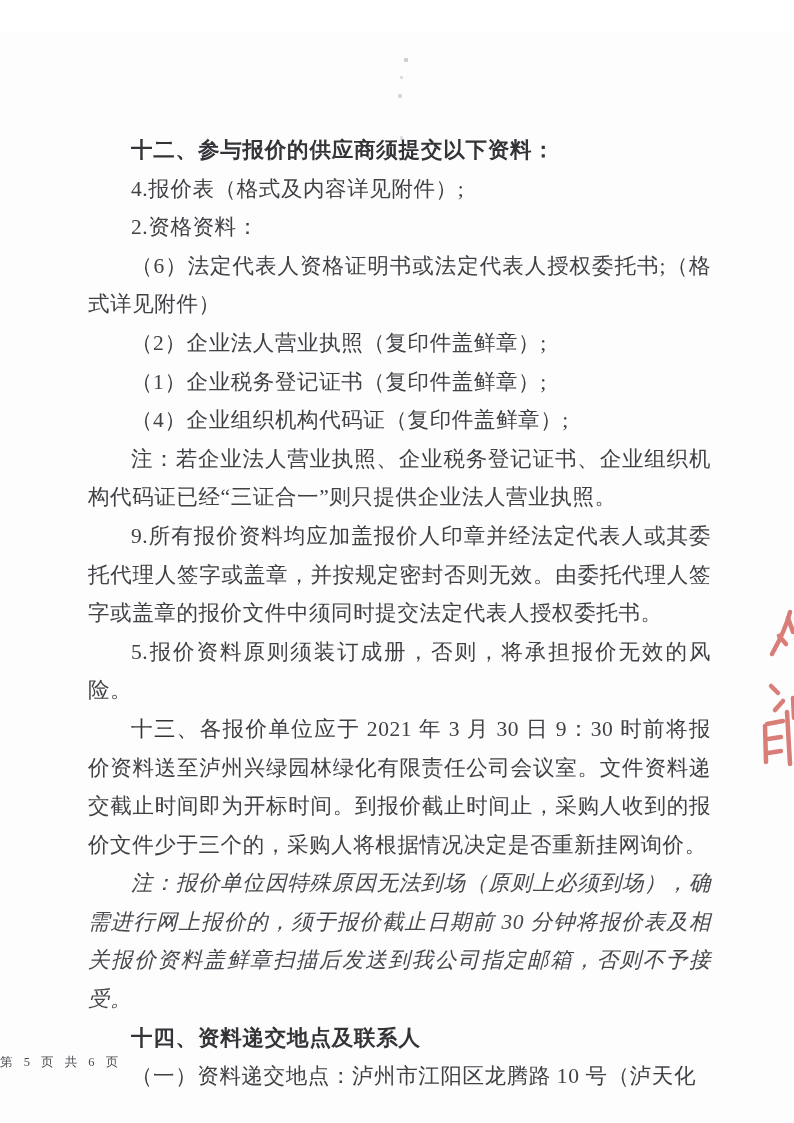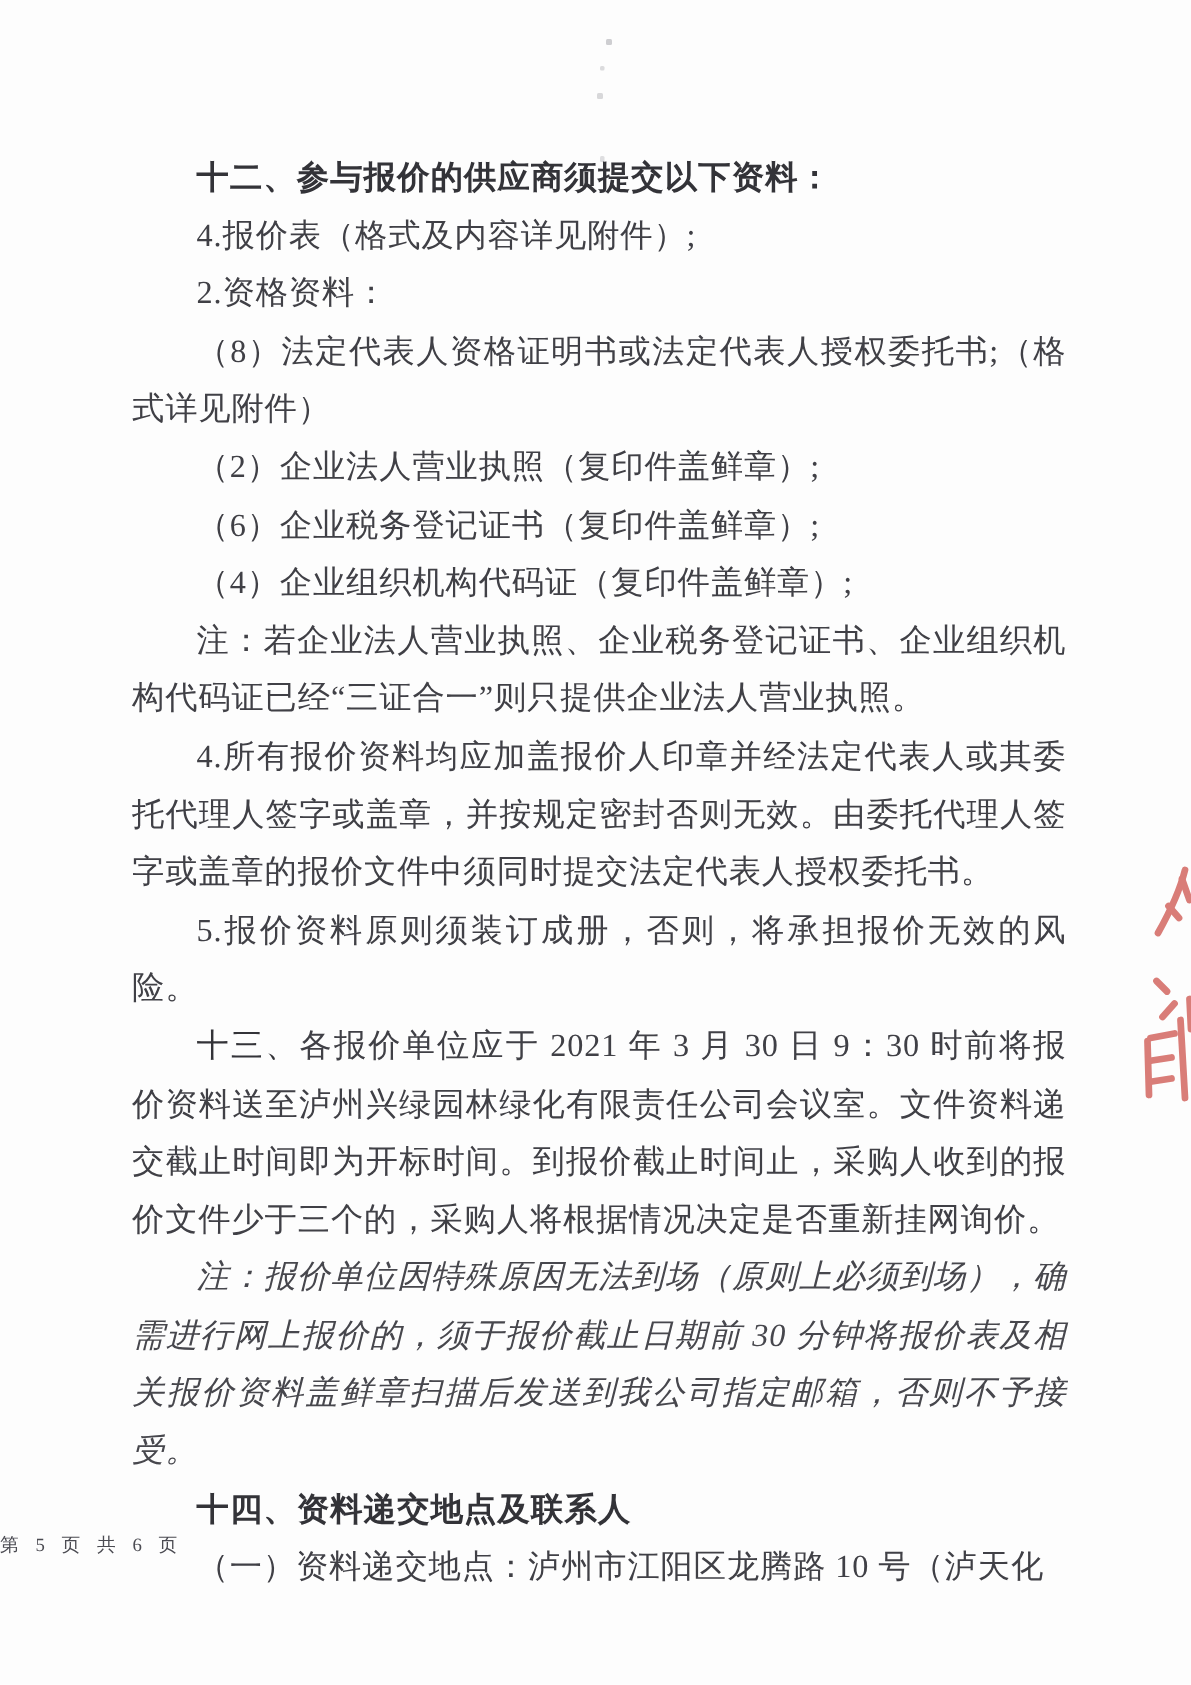--- a/index.html
+++ b/index.html
@@ -7,20 +7,21 @@
   body {
     width: 794px; height: 1123px;
     background: #ffffff;
     font-family: "Liberation Serif", "DejaVu Serif", serif;
     position: relative; overflow: hidden;
   }
   .page {
     position: absolute; inset: 0;
     background: #fdfdfd;
     color: #3f3f45;
+    margin-top: 32px;
   }
   .doc-body {
     position: absolute;
     left: 88px; top: 99px; width: 623px;
   }
   .para {
     margin: 0;
     font-size: 21.5px;
     line-height: 38.6px;
     letter-spacing: 0.6px;
@@ -80,26 +81,26 @@
   <div class="speck s1"></div>
   <div class="speck s2"></div>
   <div class="speck s3"></div>
   <div class="speck s4"></div>
   <div class="speck s5"></div>
 
   <div class="doc-body">
       <p class="para heading">十二、参与报价的供应商须提交以下资料：</p>
       <p class="para body">4.报价表（格式及内容详见附件）;</p>
       <p class="para body">2.资格资料：</p>
-      <p class="para body">（8）法定代表人资格证明书或法定代表人授权委托书;（格式详见附件）</p>
+      <p class="para body">（6）法定代表人资格证明书或法定代表人授权委托书;（格式详见附件）</p>
       <p class="para body">（2）企业法人营业执照（复印件盖鲜章）;</p>
-      <p class="para body">（6）企业税务登记证书（复印件盖鲜章）;</p>
+      <p class="para body">（1）企业税务登记证书（复印件盖鲜章）;</p>
       <p class="para body">（4）企业组织机构代码证（复印件盖鲜章）;</p>
       <p class="para body">注：若企业法人营业执照、企业税务登记证书、企业组织机构代码证已经“三证合一”则只提供企业法人营业执照。</p>
-      <p class="para body">4.所有报价资料均应加盖报价人印章并经法定代表人或其委托代理人签字或盖章，并按规定密封否则无效。由委托代理人签字或盖章的报价文件中须同时提交法定代表人授权委托书。</p>
+      <p class="para body">9.所有报价资料均应加盖报价人印章并经法定代表人或其委托代理人签字或盖章，并按规定密封否则无效。由委托代理人签字或盖章的报价文件中须同时提交法定代表人授权委托书。</p>
       <p class="para body">5.报价资料原则须装订成册，否则，将承担报价无效的风险。</p>
       <p class="para body"><span class="lead">十三、</span>各报价单位应于 2021 年 3 月 30 日 9：30 时前将报价资料送至泸州兴绿园林绿化有限责任公司会议室。文件资料递交截止时间即为开标时间。到报价截止时间止，采购人收到的报价文件少于三个的，采购人将根据情况决定是否重新挂网询价。</p>
       <p class="para kai">注：报价单位因特殊原因无法到场（原则上必须到场），确需进行网上报价的，须于报价截止日期前 30 分钟将报价表及相关报价资料盖鲜章扫描后发送到我公司指定邮箱，否则不予接受。</p>
       <p class="para heading">十四、资料递交地点及联系人</p>
       <p class="para body">（一）资料递交地点：泸州市江阳区龙腾路 10 号（泸天化</p>
     </div>
 
   <div class="stamp">
     <svg width="42" height="188" viewBox="0 0 42 188" xmlns="http://www.w3.org/2000/svg">
       <g stroke="#d2625c" stroke-width="4.5" stroke-linecap="round" fill="none" opacity="0.82">

